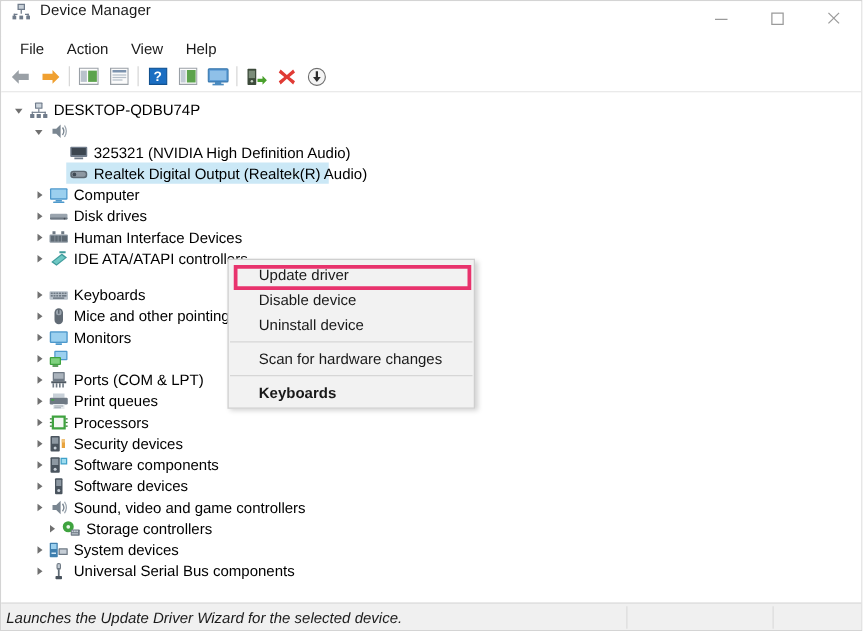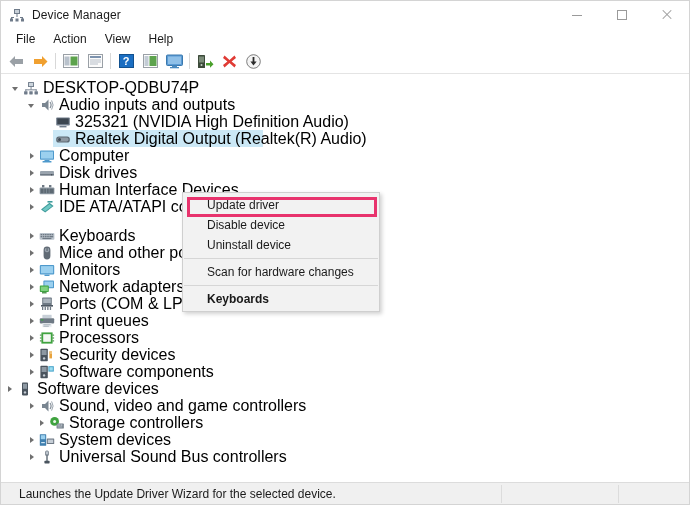--- a/index.html
+++ b/index.html
@@ -17,21 +17,21 @@
     width: 690px; height: 505px;
     background: #ffffff;
     border: 1px solid #d4d4d4;
     display: flex; flex-direction: column;
   }
 
   
   .titlebar {
     height: 28px; flex: 0 0 28px;
     background: #ffffff;
-    display: flex; align-items: center;
+    display: flex; 
     position: relative;
   }
   .title-icon {
     width: 16px; height: 16px;
     margin-left: 8px; margin-right: 7px;
     position: relative; flex: 0 0 16px;
   }
   .title-text {
     font-size: 12px; color: #1a1a1a;
     letter-spacing: 0.1px;
@@ -119,34 +119,34 @@
     border-right: 3.5px solid transparent;
     border-top: 4px solid #707070;
     border-bottom: 0;
     margin-left: 0; margin-top: 2px;
   }
   .ticon {
     width: 16px; height: 16px; flex: 0 0 16px;
     margin-right: 4px; position: relative;
   }
   .tlabel {
-    font-size: 16px; color: #000000;
+    font-size: 12px; color: #000000;
     line-height: 16px;
     padding-right: 4px;
   }
   .tree-row.selected .sel-bg {
     position: absolute; left: 0; top: 0; height: 17px;
     background: #cbe8f6;
   }
   .tree-row .content { display: flex; align-items: center; position: relative; z-index: 2; }
 
   
   .ctxmenu {
     position: absolute;
-    left: 181px; top: 118px;
+    left: 181px; top: 133px;
     width: 198px;
     background: #f2f2f2;
     border: 1px solid #cfcfcf;
     box-shadow: 2px 2px 4px rgba(0,0,0,0.18);
     padding: 2px 0;
     z-index: 50;
   }
   .ctx-item {
     height: 20px;
     display: flex; align-items: center;
@@ -170,21 +170,22 @@
   
   .statusbar {
     height: 22px; flex: 0 0 22px;
     background: #f0f0f0;
     border-top: 1px solid #dcdcdc;
     display: flex; align-items: center;
     position: relative;
   }
   .status-text {
     font-size: 12px; color: #1a1a1a;
-    padding-left: 18px;
+    padding-left: 4px;
+    font-style: italic;
   }
   .status-div {
     position: absolute; top: 2px;
     width: 1px; height: 18px;
     background: #dcdcdc;
   }
 </style>
 </head>
 <body>
 
@@ -336,21 +337,20 @@
         <div class="tw">
             <div class="tw-glyph open"></div>
           </div>
         <div class="ticon">
           <svg width="16" height="16" viewBox="0 0 16 16">
             <path d="M3 6 L6 6 L9.5 2.6 L9.5 13.4 L6 10 L3 10 Z" fill="#7a8691"></path>
             <path d="M11 5 Q13.2 8 11 11" stroke="#7a8691" stroke-width="1.1" fill="none"></path>
             <path d="M12.6 3.4 Q15.6 8 12.6 12.6" stroke="#9aa4ae" stroke-width="1" fill="none"></path>
           </svg>
         </div>
-        <div class="tlabel">Audio inputs and outputs</div>
       </div>
     </div>
 
     <div class="tree-row" style="padding-left:54px;">
       <div class="content">
         <div class="ticon">
           <svg width="16" height="16" viewBox="0 0 16 16">
             <rect x="1.2" y="3.4" width="13.6" height="8.2" rx="0.8" fill="#6f7b8a"></rect>
             <rect x="2.3" y="4.4" width="11.4" height="5.6" fill="#3c4650"></rect>
             <rect x="4.5" y="12" width="7" height="1.4" fill="#6f7b8a"></rect>
@@ -509,21 +509,20 @@
           </div>
         <div class="ticon">
           <svg width="16" height="16" viewBox="0 0 16 16">
             <rect x="4.4" y="1.6" width="10.6" height="7.6" rx="0.8" fill="#4e99cc"></rect>
             <rect x="5.4" y="2.6" width="8.6" height="5.6" fill="#9bd0ef"></rect>
             <rect x="0.8" y="6.6" width="9" height="6.4" rx="0.8" fill="#3fa33f"></rect>
             <rect x="1.8" y="7.6" width="7" height="4.4" fill="#7fd17f"></rect>
             <rect x="3" y="13.2" width="4.6" height="1.2" fill="#2f7e2f"></rect>
           </svg>
         </div>
-        <div class="tlabel">Network adapters</div>
       </div>
     </div>
 
     <div class="tree-row" style="padding-left:22px;">
       <div class="content">
         <div class="tw">
             <div class="tw-glyph"></div>
           </div>
         <div class="ticon">
           <svg width="16" height="16" viewBox="0 0 16 16">
@@ -609,21 +608,21 @@
             <rect x="2.6" y="3" width="5" height="5" fill="#8d98a2"></rect>
             <circle cx="5.1" cy="11.4" r="1.2" fill="#c6ced6"></circle>
             <rect x="9.4" y="2.2" width="5.4" height="5.4" fill="#3fa1c9"></rect>
             <rect x="10.4" y="3.2" width="3.4" height="3.4" fill="#9ddcef"></rect>
           </svg>
         </div>
         <div class="tlabel">Software components</div>
       </div>
     </div>
 
-    <div class="tree-row" style="">
+    <div class="tree-row" style="padding-left:22px;">
       <div class="content">
         <div class="tw">
             <div class="tw-glyph"></div>
           </div>
         <div class="ticon">
           <svg width="16" height="16" viewBox="0 0 16 16">
             <rect x="5" y="1.6" width="6" height="12.8" rx="0.8" fill="#4a545e"></rect>
             <rect x="6" y="2.8" width="4" height="5" fill="#8d98a2"></rect>
             <circle cx="8" cy="11.4" r="1.2" fill="#c6ced6"></circle>
           </svg>
@@ -693,21 +692,21 @@
             <div class="tw-glyph"></div>
           </div>
         <div class="ticon">
           <svg width="16" height="16" viewBox="0 0 16 16">
             <rect x="6.2" y="1.4" width="3.6" height="5.6" rx="1.6" fill="#6e7984"></rect>
             <rect x="7.1" y="2.4" width="1.8" height="3" fill="#c6ced6"></rect>
             <rect x="7.3" y="7" width="1.4" height="5" fill="#5d6973"></rect>
             <rect x="5.4" y="11.8" width="5.2" height="2.6" rx="0.6" fill="#4a545e"></rect>
           </svg>
         </div>
-        <div class="tlabel">Universal Sound Bus controllers</div>
+        <div class="tlabel">Universal Serial Bus components</div>
       </div>
     </div>
 
     <div class="ctxmenu">
       <div style="position:relative;">
         <div class="ctx-item">Update driver</div>
         <div class="ctx-highlight"></div>
       </div>
       <div class="ctx-item">Disable device</div>
       <div class="ctx-item">Uninstall device</div>

